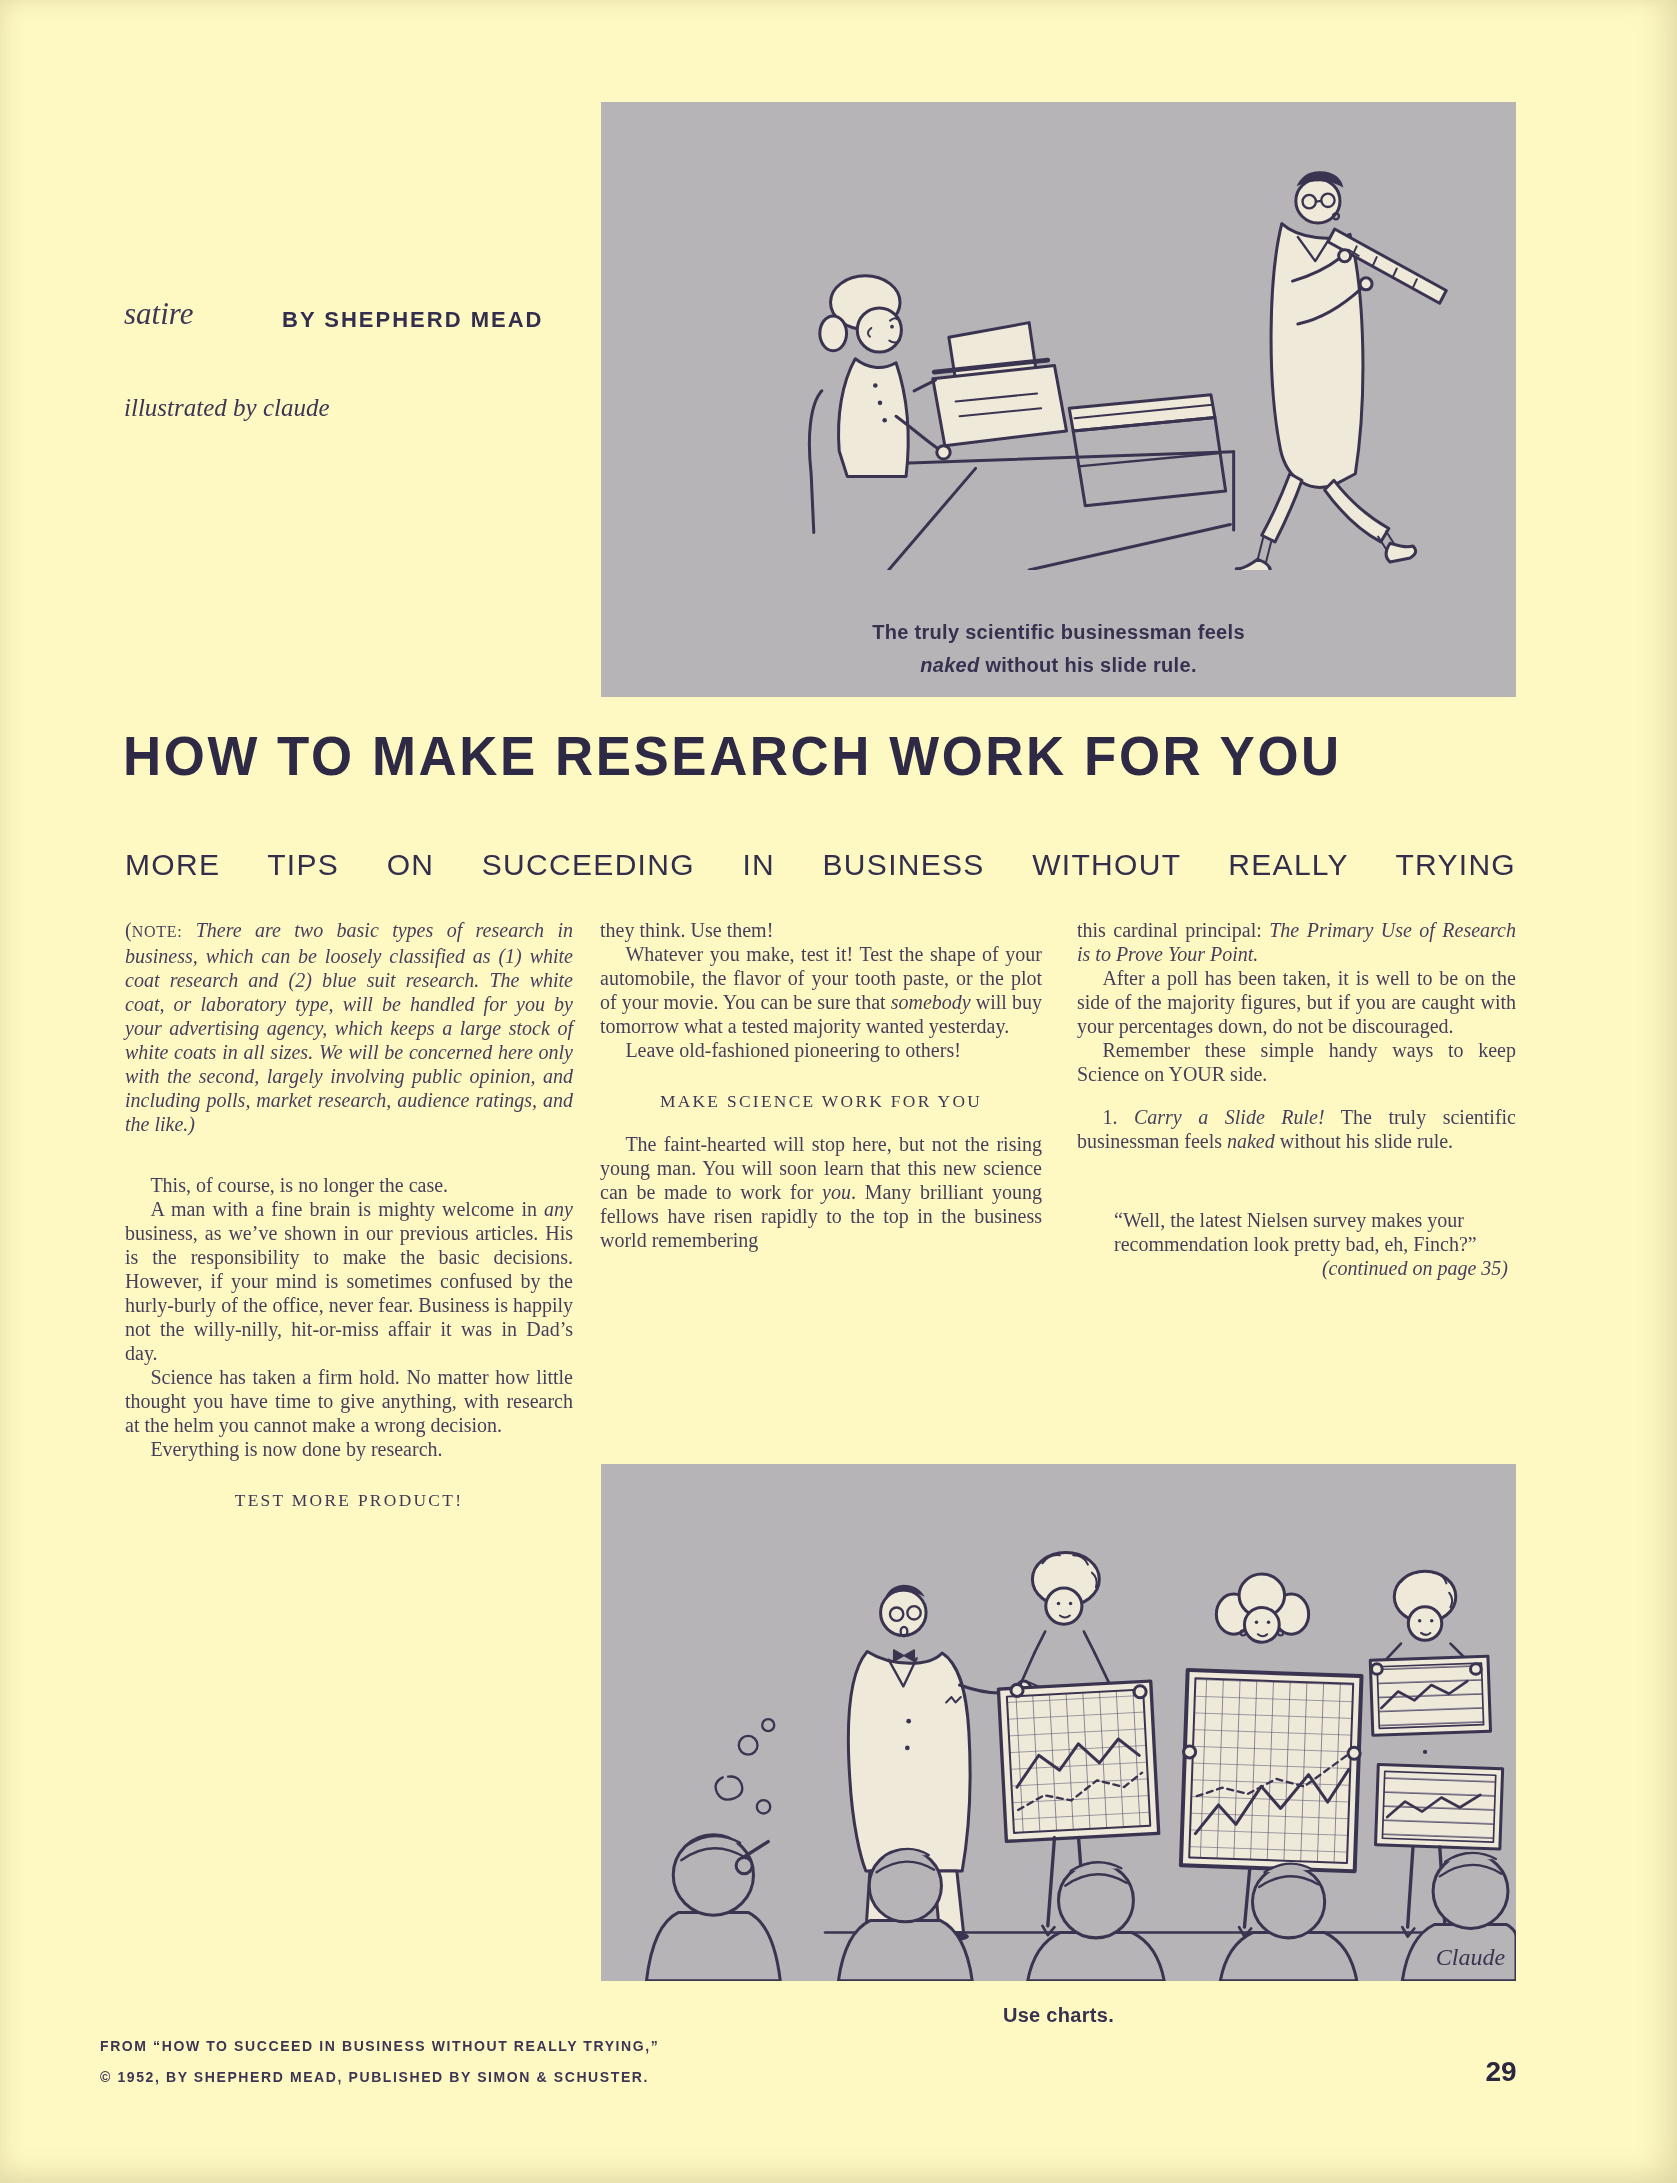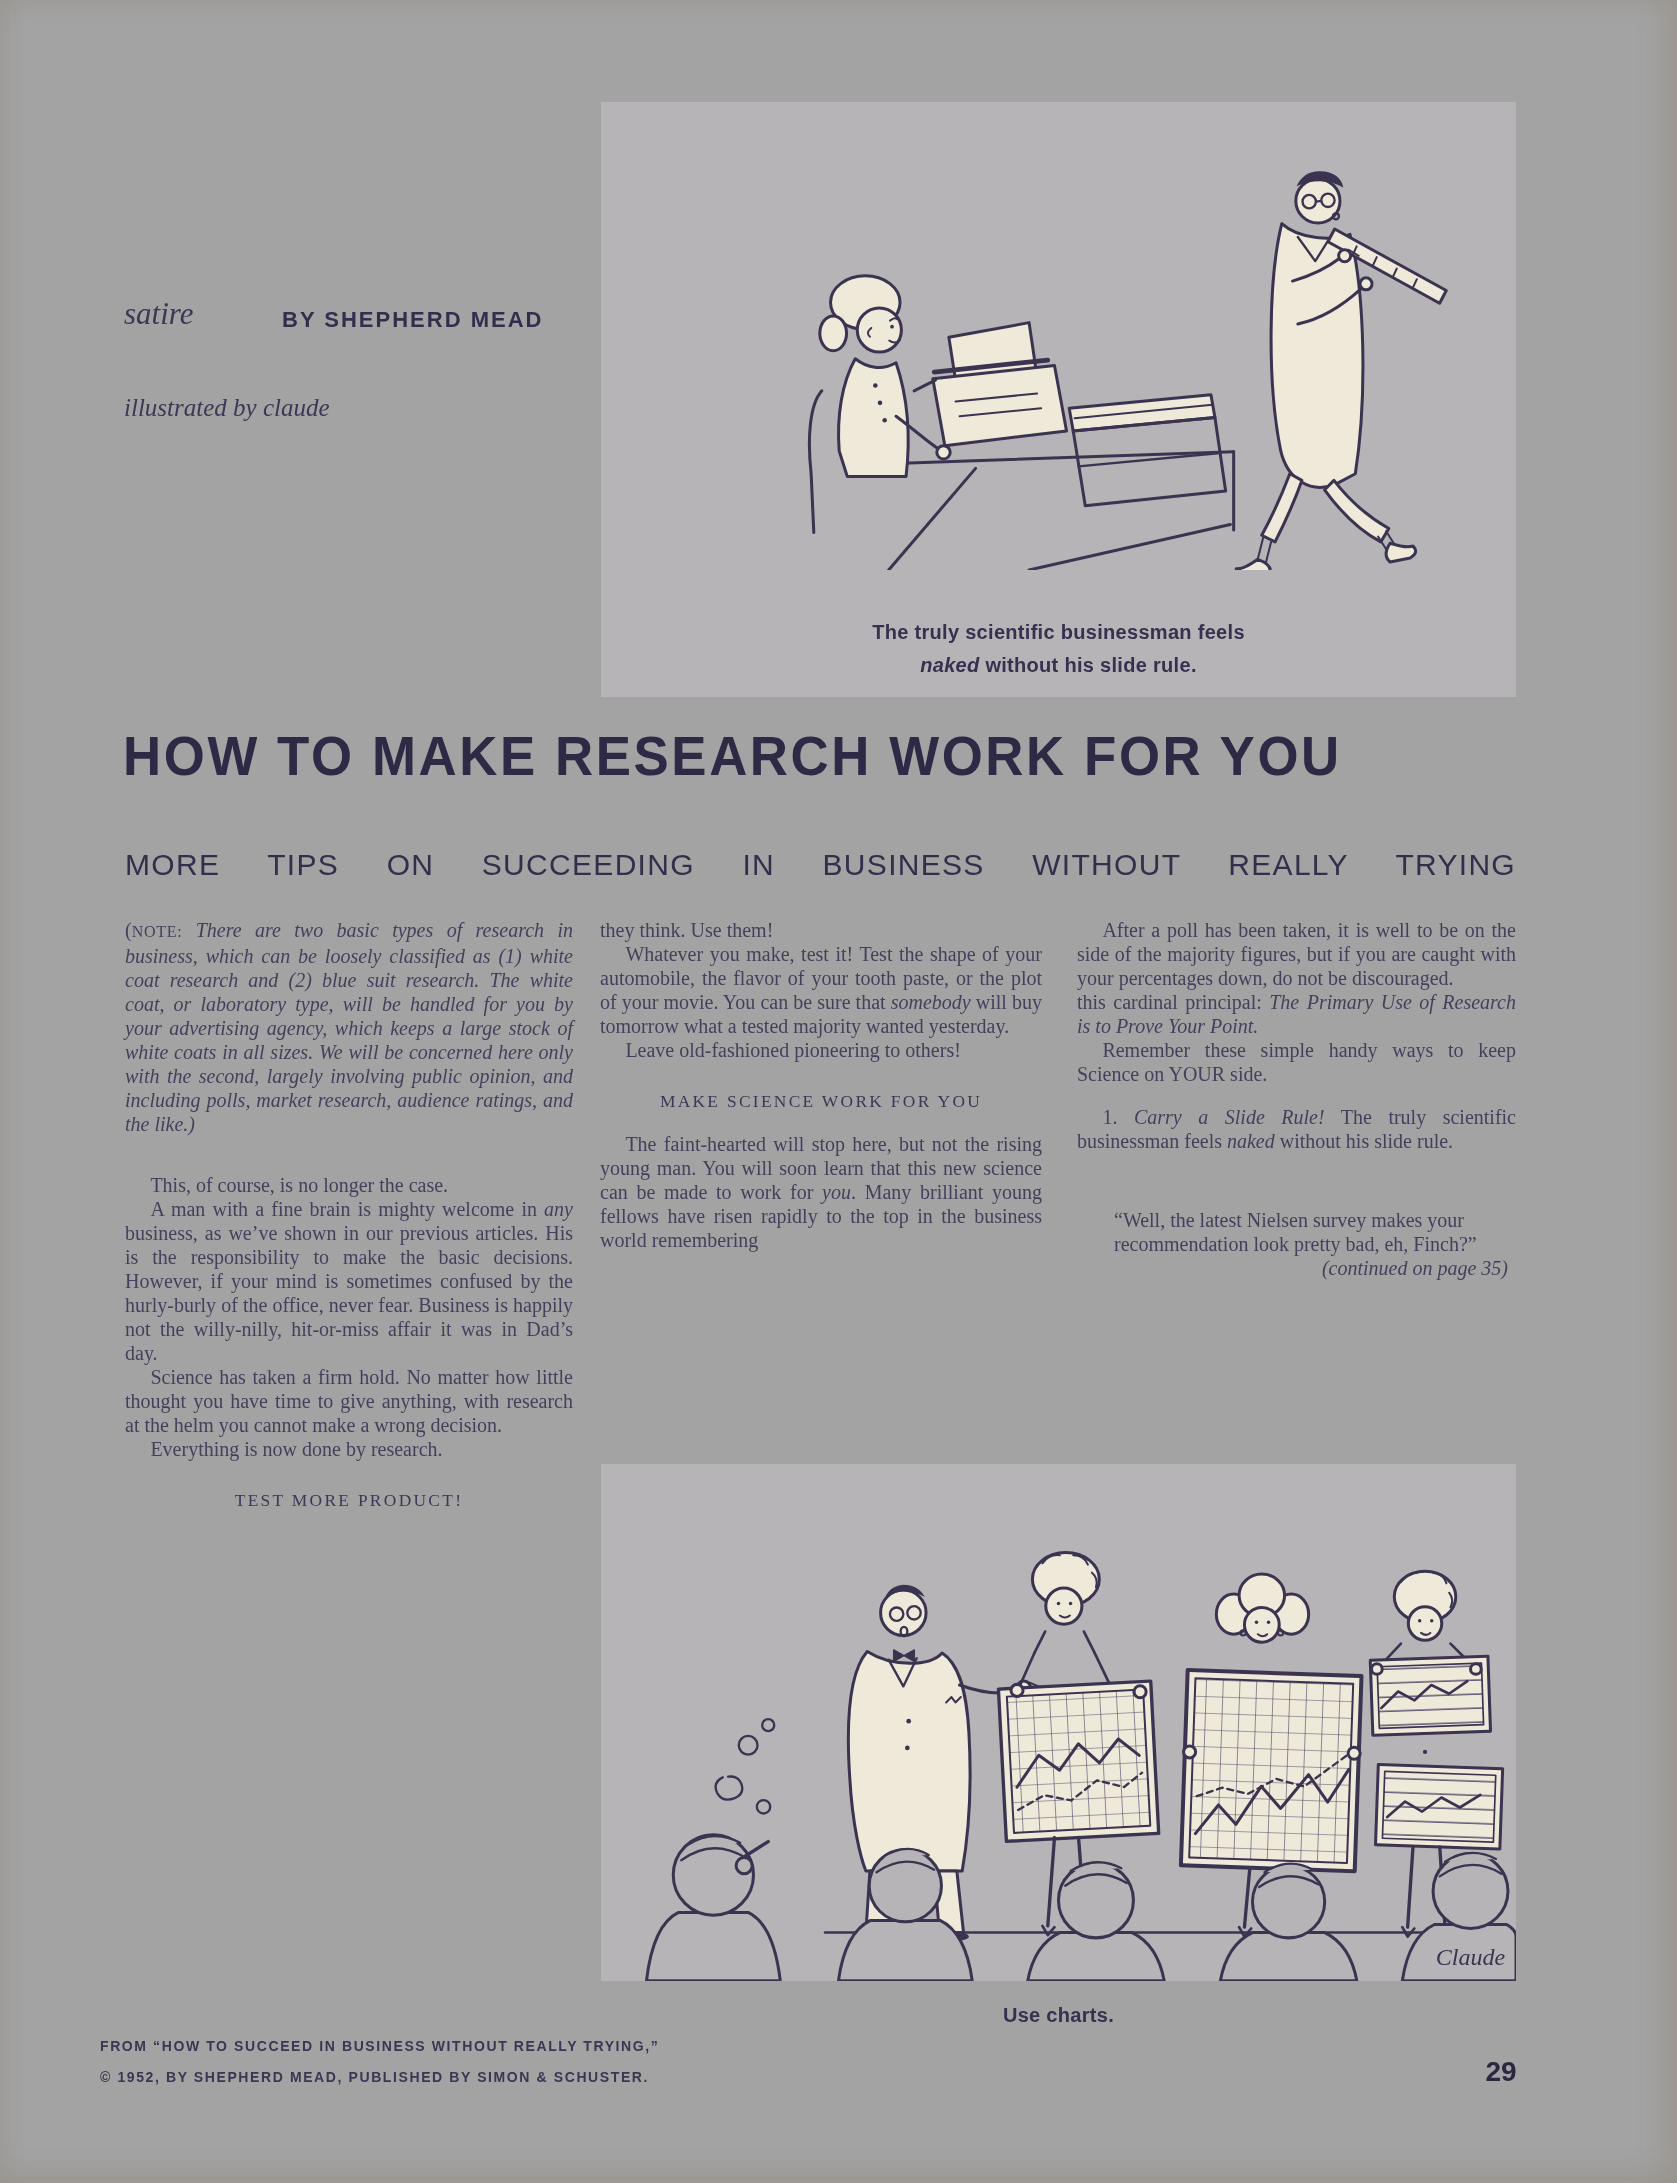--- a/index.html
+++ b/index.html
@@ -1,20 +1,20 @@
 <!DOCTYPE html>
 <html style="font-size:10.7px"><head>
 <meta charset="utf-8">
 <style>
   html,body{margin:0;padding:0;}
   body{width:1677px;height:2183px;position:relative;overflow:hidden;
        font-family:"Liberation Serif",serif;}
   .page{position:absolute;inset:0;
         background:linear-gradient(105deg,#ece6d4 0%,#eae3cf 55%,#e5decab 100%);
-        background-color:#a3a3a3;}
+        background-color:#fef9c3;}
   .page::after{content:"";position:absolute;inset:0;pointer-events:none;
         box-shadow:inset -17.4px 0 27px rgba(120,100,60,.12),
                    inset 0 -16px 24px rgba(120,100,60,.08),
                    inset 9.4px 0 20px rgba(120,100,60,.06);}
   .abs{position:absolute;}
 
   
   .kicker{left:124px;top:298px;font:italic 31px/1 "Liberation Serif",serif;color:#3d3756;}
   .author{left:282px;top:309px;font:700 22px/1 "Liberation Sans",sans-serif;
           letter-spacing:2px;color:#332e4e;}
@@ -154,22 +154,22 @@
       <div class="blk h">TEST MORE PRODUCT!</div>
     </div>
   <div class="abs col col2">
       <div class="blk p0">they think. Use them!</div>
       <div class="blk p">Whatever you make, test it! Test the shape of your automobile, the flavor of your tooth paste, or the plot of your movie. You can be sure that <i>somebody</i> will buy tomorrow what a tested majority wanted yesterday.</div>
       <div class="blk p">Leave old-fashioned pioneering to others!</div>
       <div class="blk h">MAKE SCIENCE WORK FOR YOU</div>
       <div class="blk p">The faint-hearted will stop here, but not the rising young man. You will soon learn that this new science can be made to work for <i>you</i>. Many brilliant young fellows have risen rapidly to the top in the business world remembering</div>
     </div>
   <div class="abs col col3">
+      <div class="blk p0">this cardinal principal: <i>The Primary Use of Research is to Prove Your Point.</i></div>
       <div class="blk p">After a poll has been taken, it is well to be on the side of the majority figures, but if you are caught with your percentages down, do not be discouraged.</div>
-      <div class="blk p0">this cardinal principal: <i>The Primary Use of Research is to Prove Your Point.</i></div>
       <div class="blk p">Remember these simple handy ways to keep Science on YOUR side.</div>
       <div style="height: 19px;"></div>
       <div class="blk p">1. <i>Carry a Slide Rule!</i> The truly scientific businessman feels <i>naked</i> without his slide rule.</div>
       <div style="height: 19px;"></div>
       <div class="blk quote">“Well, the latest Nielsen survey makes your recommendation look pretty bad, eh, Finch?”</div>
       <div class="blk pright"><i>(continued on page 35)</i></div>
     </div>
 
   <div class="abs panel panel-bottom">
     <svg width="915" height="517" viewBox="0 0 1368 772">

